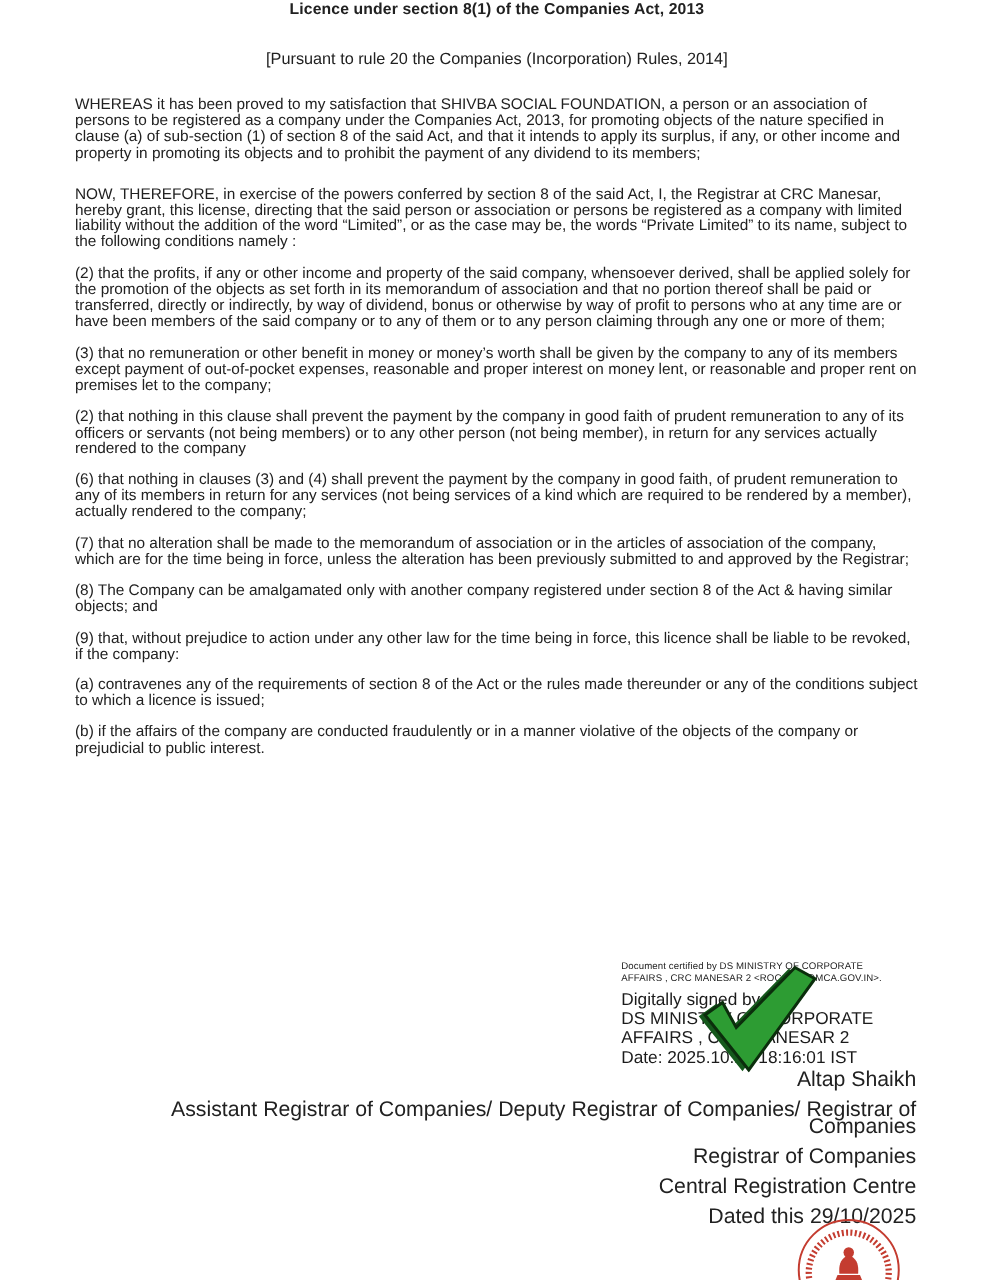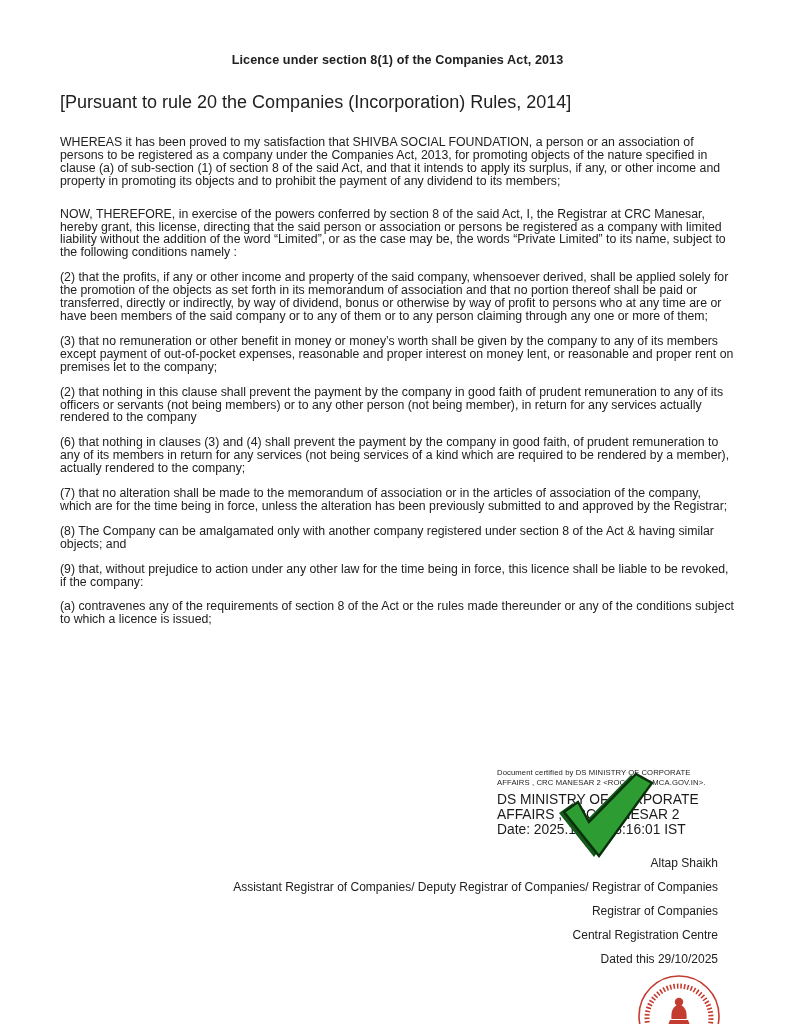--- a/index.html
+++ b/index.html
@@ -9,29 +9,29 @@
     margin:0 auto;
     background:#ffffff;
     overflow:hidden;
     font-family:"Liberation Sans", sans-serif;
     color:#212121;
   }
   .content {
     padding:0 56px 0 60px;
   }
   .doc-title {
-    margin:0; padding-top:53px;
+    margin:0; 
     text-align:center;
     font-size:12.6px; font-weight:bold;
     letter-spacing:0.1px;
   }
   .doc-subtitle {
     margin:25px 0 0 0;
-    text-align:left;
-    font-size:18px;
+    text-align:center;
+    font-size:13px;
   }
   .licence-no {
     margin:33px 0 0 0;
     font-size:12.4px;
   }
   .para {
     margin:0;
     font-size:12.3px;
     line-height:12.9px;
     text-align:left;
@@ -60,24 +60,24 @@
   }
   .check-wrap {
     position:absolute;
     left:61px; top:4px;
     width:96px; height:86px;
     z-index:5;
   }
   
   .officials {
     position:absolute;
-    left:38px; top:857px;
+    left:53px; top:857px;
     width:680px;
     text-align:right;
-    font-size:12px;
+    font-size:17px;
   }
   .officials p {
     margin:0 0 11px 0;
     line-height:13px;
   }
   
   .seal-wrap {
     position:absolute;
     left:637px; top:974px;
     width:84px; height:84px;
@@ -95,28 +95,30 @@
     <p class="para gap-xl">WHEREAS it has been proved to my satisfaction that SHIVBA SOCIAL FOUNDATION, a person or an association of persons to be registered as a company under the Companies Act, 2013, for promoting objects of the nature specified in clause (a) of sub-section (1) of section 8 of the said Act, and that it intends to apply its surplus, if any, or other income and property in promoting its objects and to prohibit the payment of any dividend to its members;</p>
     <p class="para gap-lg">NOW, THEREFORE, in exercise of the powers conferred by section 8 of the said Act, I, the Registrar at CRC Manesar, hereby grant, this license, directing that the said person or association or persons be registered as a company with limited liability without the addition of the word “Limited”, or as the case may be, the words “Private Limited” to its name, subject to the following conditions  namely :</p>
     <p class="para gap-md">(2) that the profits, if any or other income and property of the said company, whensoever derived, shall be applied solely for the promotion of the objects as set forth in its memorandum of association and that no portion thereof shall be paid or transferred, directly or indirectly, by way of dividend, bonus or otherwise by way of profit to persons who at any time are or have been members of the said company or to any of them or to any person claiming through any one or more of them;</p>
     <p class="para gap-md">(3) that no remuneration or other benefit in money or money’s worth shall be given by the company to any of its members except payment of out-of-pocket expenses, reasonable and proper interest on money lent, or reasonable and proper rent on premises let to the company;</p>
     <p class="para gap-md">(2) that nothing in this clause shall prevent the payment by the company in good faith of prudent remuneration to any of its officers or servants (not being members) or to any other person (not being member), in return for any services actually rendered to the company</p>
     <p class="para gap-md">(6) that nothing in clauses (3) and (4) shall prevent the payment by the company in good faith, of prudent remuneration to any of its members in return for any services (not being services of a kind which are required to be rendered by a member), actually rendered to the company;</p>
     <p class="para gap-md">(7) that no alteration shall be made to the memorandum of association or in the articles of association of the company, which are for the time being in force, unless the alteration has been previously submitted to and approved by the Registrar;</p>
     <p class="para gap-md">(8) The Company can be amalgamated only with another company registered under section 8 of the Act &amp; having similar objects; and</p>
     <p class="para gap-md">(9) that, without prejudice to action under any other law for the time being in force, this licence shall be liable to be revoked, if the company:</p>
     <p class="para gap-md">(a) contravenes any of the requirements of section 8 of the Act or the rules made thereunder or any of the conditions subject to which a licence is issued;</p>
+    <p class="para gap-md">(b) if the affairs of the company are conducted fraudulently or in a manner violative of the objects of the company or prejudicial to public interest.</p>
   </div>
 
   <div class="sig-area">
     <div class="cert-text">
       <div>Document certified by DS MINISTRY OF CORPORATE</div>
       <div>AFFAIRS , CRC MANESAR 2 &lt;ROC.CRC@MCA.GOV.IN&gt;.</div>
     </div>
     <div class="signed-text">
+      <div>Digitally signed by</div>
       <div>DS MINISTRY OF CORPORATE</div>
       <div>AFFAIRS , CRC MANESAR 2</div>
       <div>Date: 2025.10.29 18:16:01 IST</div>
     </div>
     <div class="check-wrap">
       <svg width="96" height="86" viewBox="0 0 96 86">
         <path d="M6,40 L20,30 L31,50 L78,2 L94,11 L41,84 Z" transform="translate(-5,1)" fill="#15591c"></path>
         <path d="M6,40 L20,30 L31,50 L78,2 L94,11 L41,84 Z" stroke-width="2.4" fill="#2d9c33" stroke="#0b2e0c"></path>
       </svg>
     </div>

